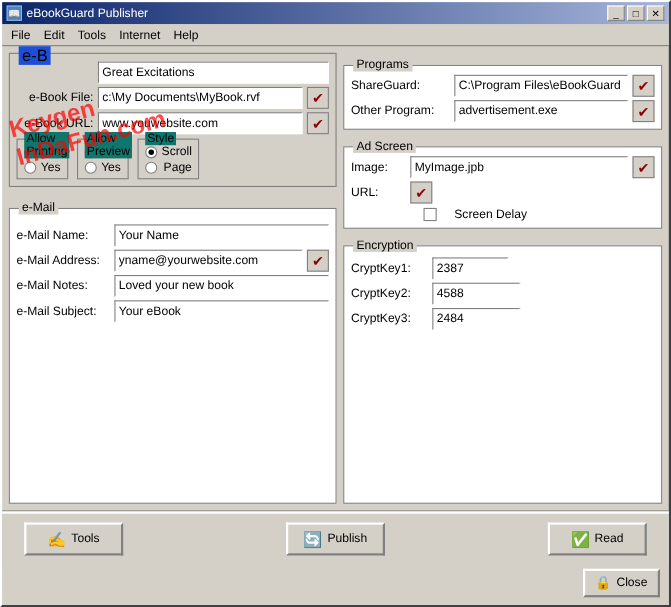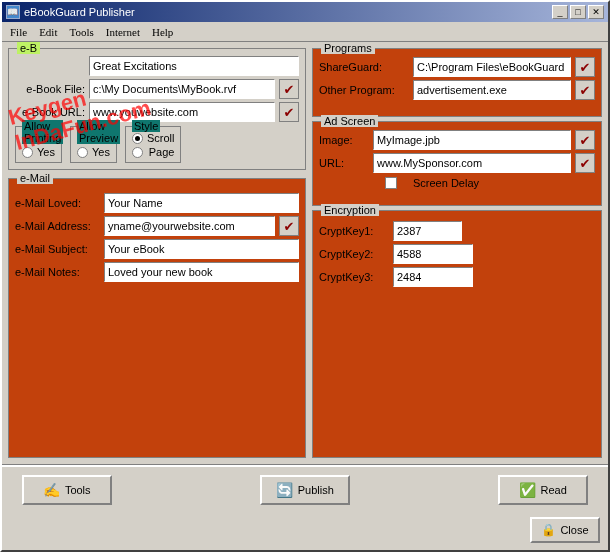--- a/index.html
+++ b/index.html
@@ -70,21 +70,20 @@
       display: flex;
       align-items: center;
       padding: 0 2px;
       border-bottom: 1px solid #808080;
       flex-shrink: 0;
     }
     .menu-item {
       padding: 2px 6px;
       cursor: pointer;
       color: #000;
-      font-family: Liberation Serif, serif;
     }
 
     .watermark-overlay {
       position: absolute;
       top: 20px;
       left: 0;
       width: 310px;
       height: 80px;
       z-index: 10;
       pointer-events: none;
@@ -115,23 +114,24 @@
     }
     .right-panel {
       width: 290px;
       display: flex;
       flex-direction: column;
       gap: 4px;
     }
 
     .group-box {
       border: 1px solid #808080;
-      background: #c2410c;
-      padding: 4px 6px 16px 6px;
+      background: #ffffff;
+      padding: 4px 6px 6px 6px;
       position: relative;
+      margin-top: 11px;
     }
     .group-box-title {
       position: absolute;
       top: -7px;
       left: 8px;
       background: #d4d0c8;
       padding: 0 3px;
       font-size: 11px;
       color: #000;
     }
@@ -285,23 +285,23 @@
     .ebook-top-section {
       border: 1px solid #808080;
       padding: 4px 6px 6px 6px;
       position: relative;
       margin-bottom: 4px;
     }
     .ebook-top-label {
       position: absolute;
       top: -7px;
       left: 8px;
-      background: #bef264;
+      background: #1d4ed8;
       padding: 0 3px;
-      font-size: 11px;
+      font-size: 15px;
     }
   </style>
 </head>
 <body>
 
 <div class="window">
 
   <div class="title-bar">
     <div class="title-bar-left">
       <div class="title-bar-icon">📖</div>
@@ -390,38 +390,38 @@
               <span class="radio-label">Page</span>
             </div>
           </div>
         </div>
       </div>
 
       <div class="group-box" style="flex:1;">
         <span class="group-box-title">e-Mail</span>
 
         <div class="form-row" style="margin-top:10px;">
-          <span class="form-label" style="width:85px;">e-Mail Loved:</span>
+          <span class="form-label" style="width:85px;">e-Mail Name:</span>
           <input class="text-input" value="Your Name" style="">
         </div>
 
         <div class="form-row">
           <span class="form-label" style="width:85px;">e-Mail Address:</span>
           <input class="text-input" value="yname@yourwebsite.com" style="">
           <div class="check-icon">✔</div>
         </div>
 
         <div class="form-row">
+          <span class="form-label" style="width:85px;">e-Mail Notes:</span>
+          <input class="text-input" value="Loved your new book" style="">
+        </div>
+
+        <div class="form-row">
           <span class="form-label" style="width:85px;">e-Mail Subject:</span>
           <input class="text-input" value="Your eBook" style="">
-        </div>
-
-        <div class="form-row">
-          <span class="form-label" style="width:85px;">e-Mail Notes:</span>
-          <input class="text-input" value="Loved your new book" style="">
         </div>
       </div>
     </div>
 
     <div class="right-panel">
 
       <div class="group-box">
         <span class="group-box-title">Programs</span>
 
         <div class="form-row" style="margin-top:4px;">
@@ -441,21 +441,20 @@
         <span class="group-box-title">Ad Screen</span>
 
         <div class="form-row" style="margin-top:4px;">
           <span class="form-label" style="width:50px;">Image:</span>
           <input class="text-input" value="MyImage.jpb" style="">
           <div class="check-icon">✔</div>
         </div>
 
         <div class="form-row">
           <span class="form-label" style="width:50px;">URL:</span>
-          <input class="text-input" value="www.MySponsor.com" style="">
           <div class="check-icon">✔</div>
         </div>
 
         <div class="checkbox-row">
           <span style="width:50px;display:inline-block;"></span>
           <div class="checkbox"></div>
           <span class="radio-label">Screen Delay</span>
         </div>
       </div>
 

